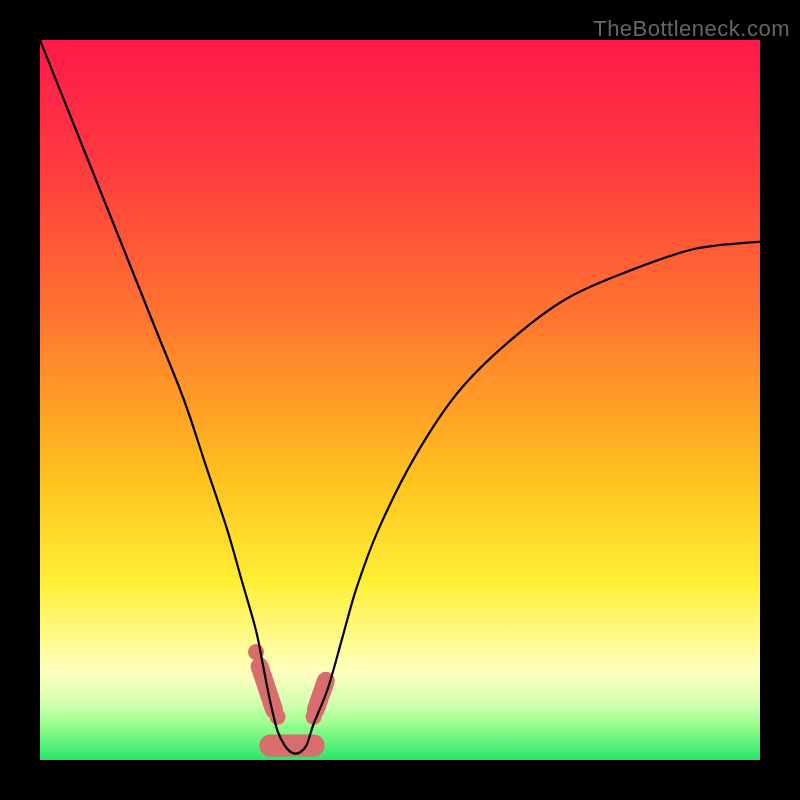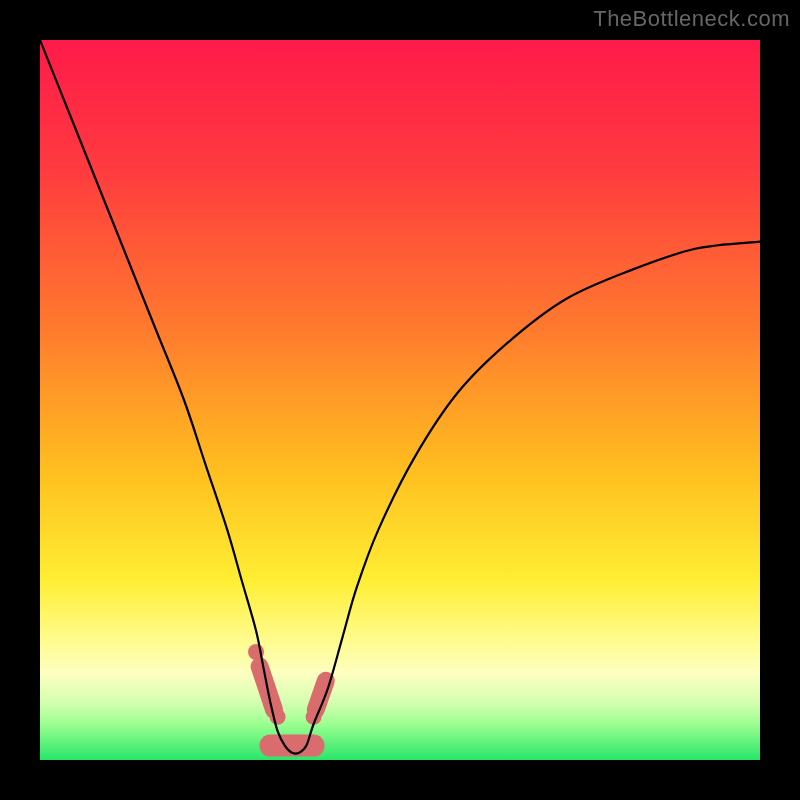--- a/index.html
+++ b/index.html
@@ -19,21 +19,21 @@
   }
   .plot-area {
     position: absolute;
     left: 40px;
     top: 40px;
     width: 720px;
     height: 720px;
   }
   .watermark {
     position: absolute;
-    top: 6px;
+    top: 16px;
     right: 10px;
     color: #666;
     font-size: 22px;
     font-weight: 500;
     letter-spacing: 0.5px;
     z-index: 10;
   }
   svg {
     display: block;
   }

